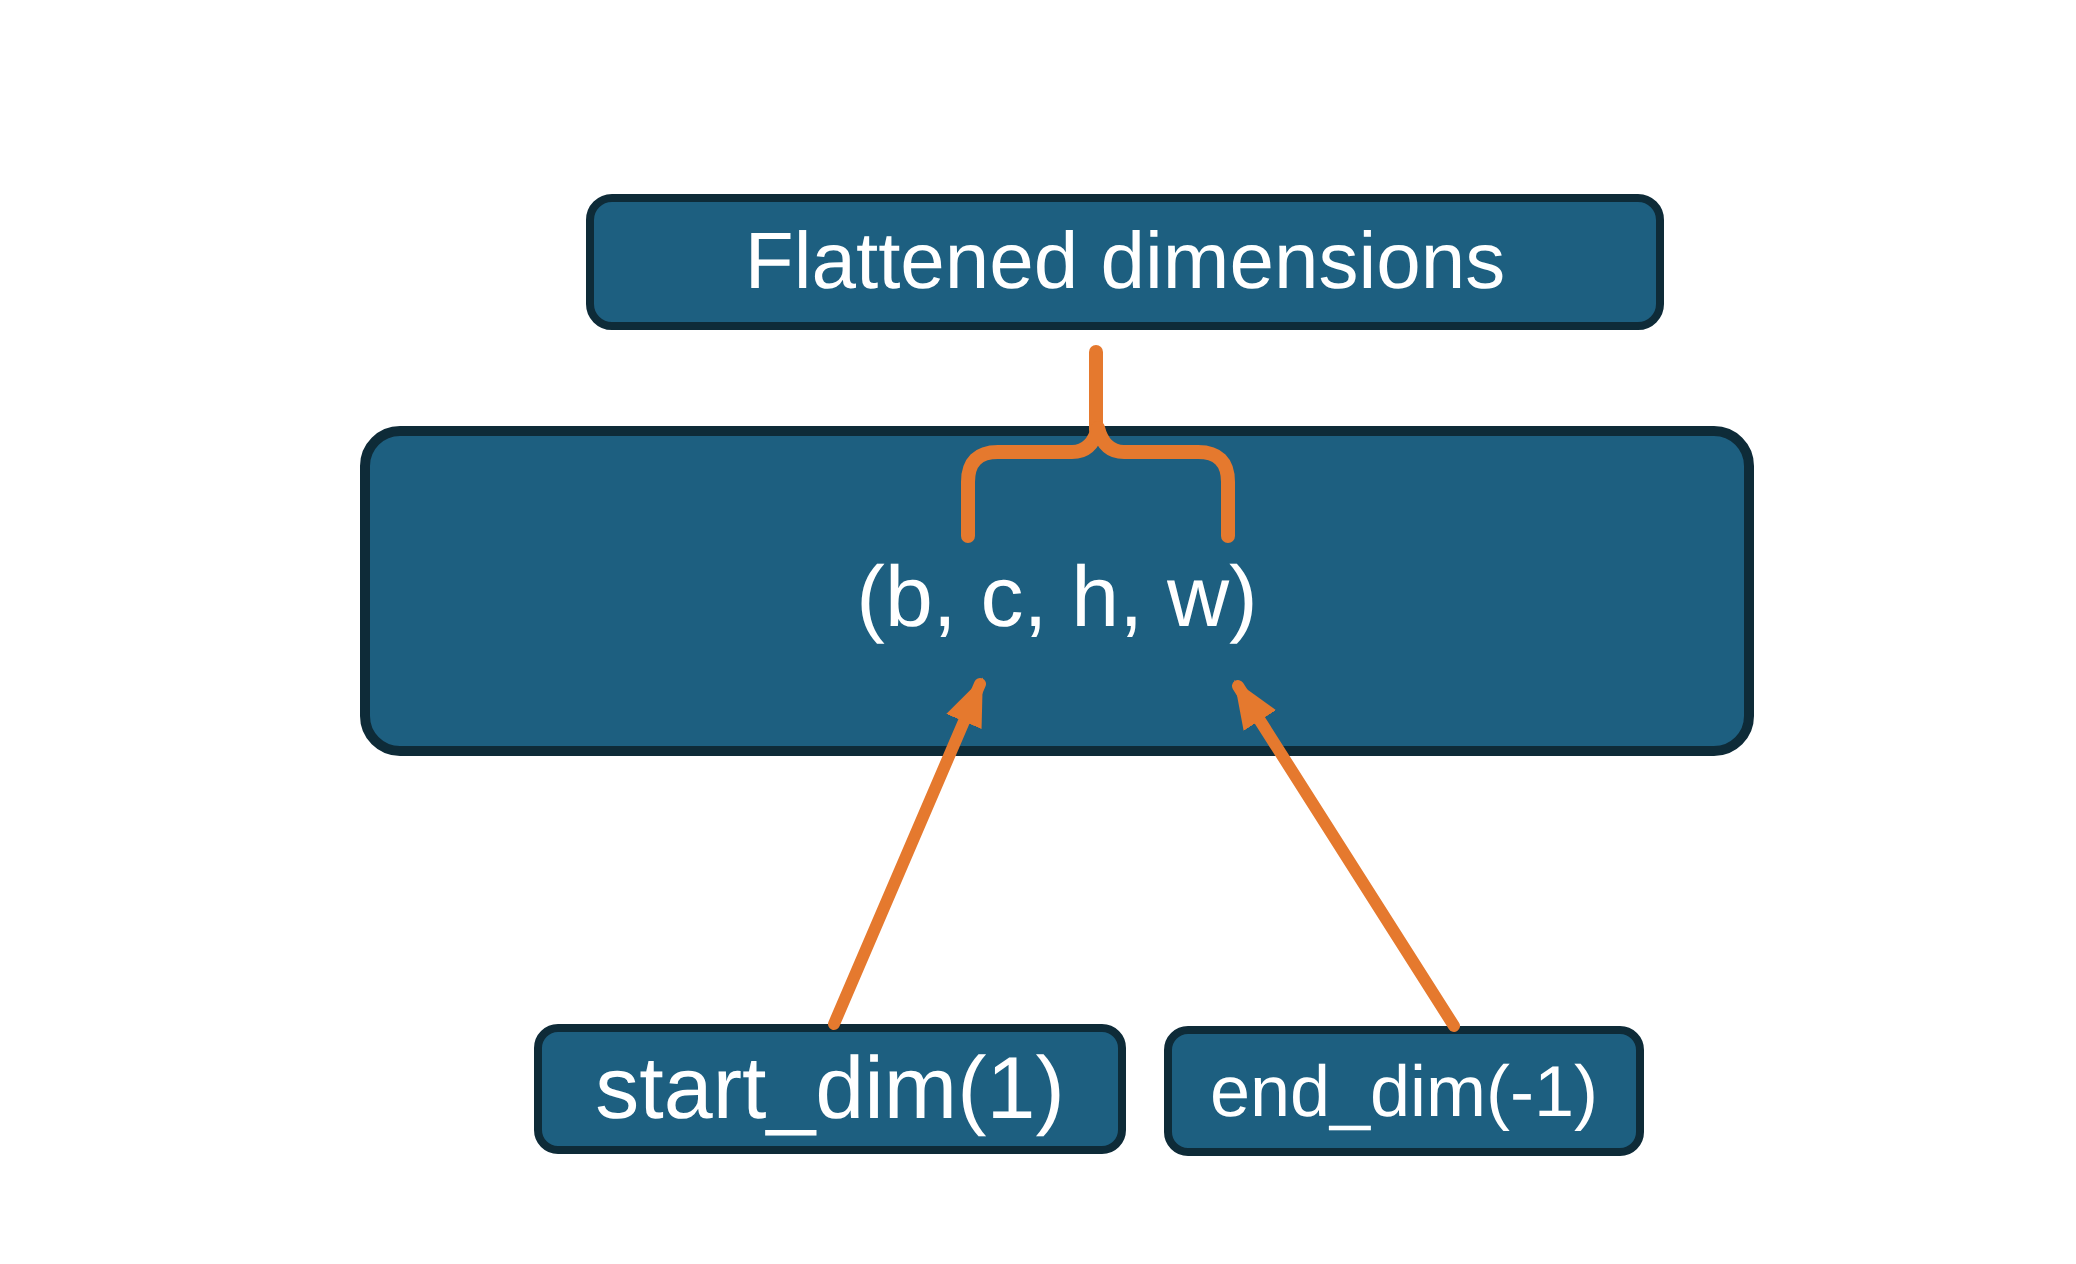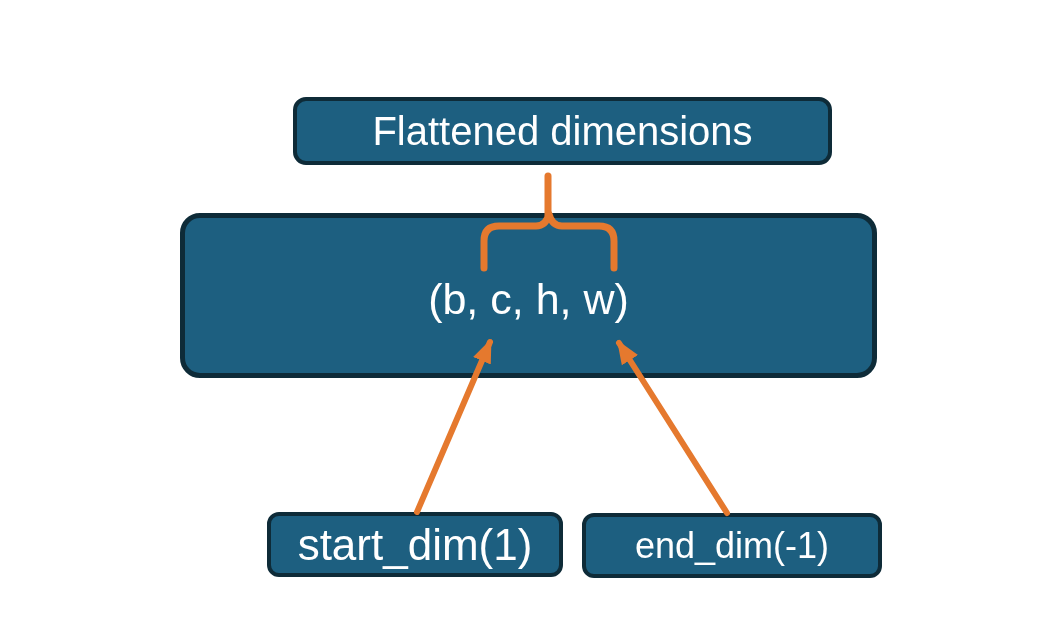--- a/index.html
+++ b/index.html
@@ -45,21 +45,21 @@
   }
   .node-main .label { margin-top: 8px; }
   .node-start {
     left: 267px; top: 512px;
     width: 296px; height: 65px;
     border-radius: 12px;
     font-size: 44px;
   }
   .node-end {
     left: 582px; top: 513px;
-    width: 300px; height: 65px;
+    width: 240px; height: 65px;
     border-radius: 12px;
     font-size: 36px;
   }
   .overlay {
     position: absolute;
     left: 0; top: 0;
     width: 1038px; height: 632px;
     pointer-events: none;
   }
   .orange-stroke {

